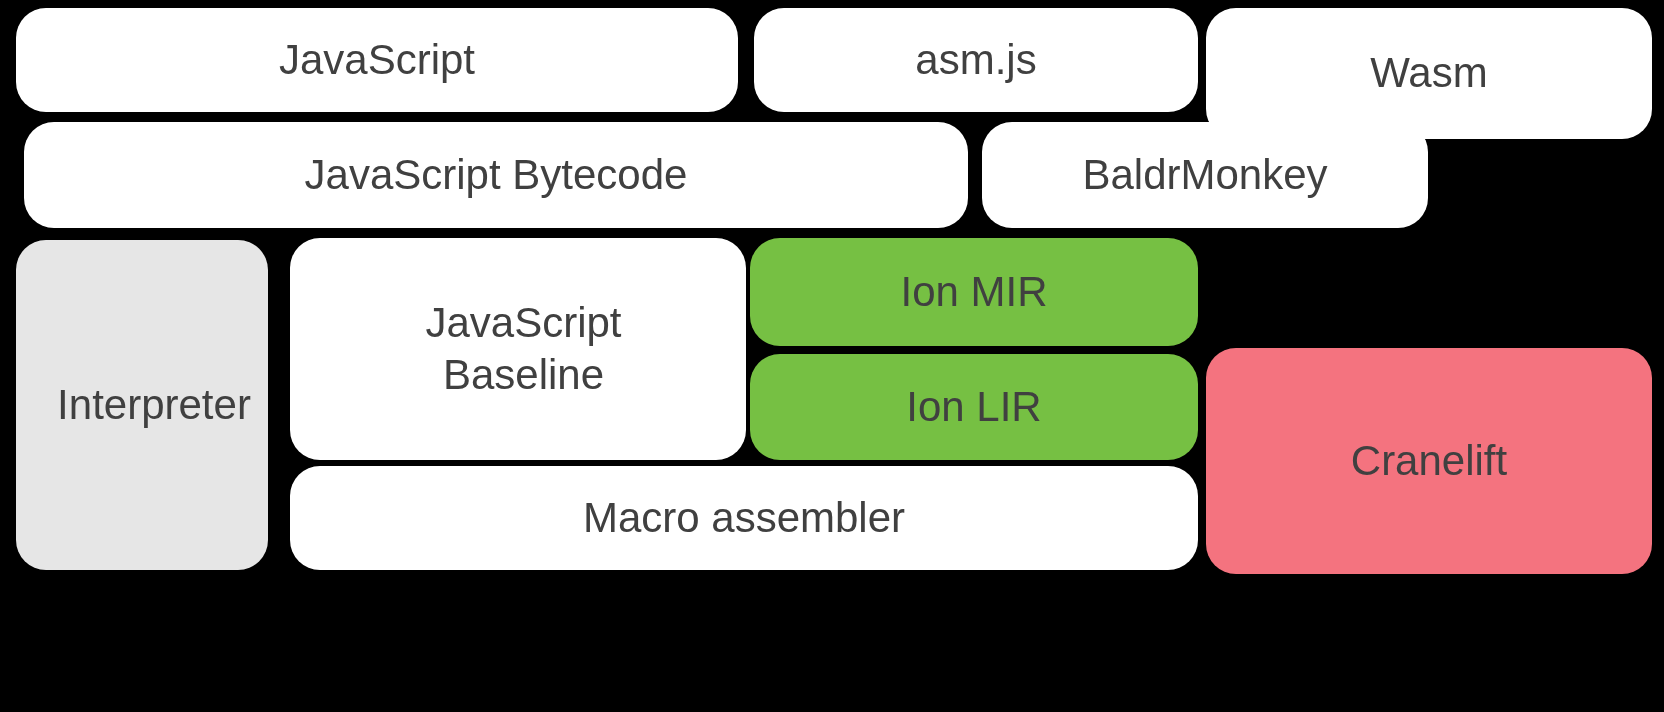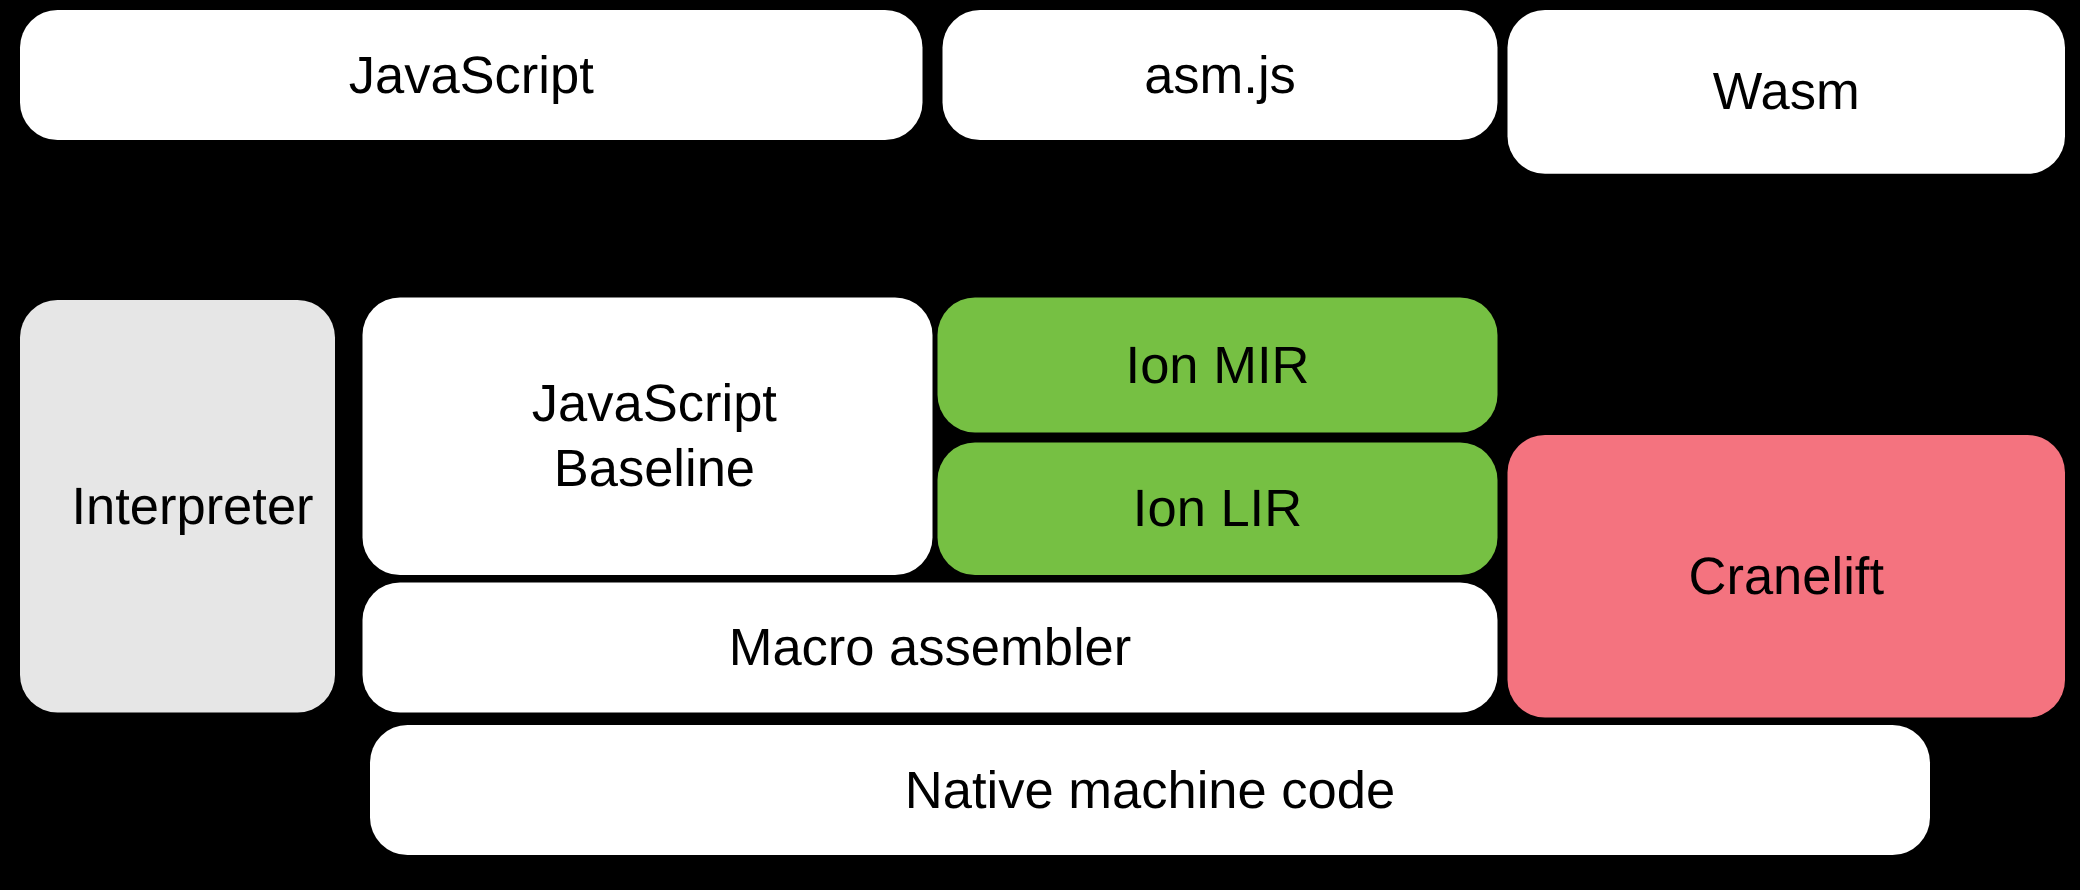--- a/index.html
+++ b/index.html
@@ -18,21 +18,21 @@
     overflow: hidden;
   }
   .block {
     position: absolute;
     background: #fff;
     border-radius: 30px;
     display: flex;
     align-items: center;
     justify-content: center;
     text-align: center;
-    color: #000000;
+    color: #404040;
     font-size: 42px;
     line-height: 1.25;
     box-sizing: border-box;
   }
   
   .b-javascript   { left: 16px;   top: 8px;   width: 722px;  height: 104px; }
   .b-asmjs        { left: 754px;  top: 8px;   width: 444px;  height: 104px; }
   .b-wasm         { left: 1206px; top: 8px;   width: 446px;  height: 131px; }
   
   .b-bytecode     { left: 24px;   top: 122px; width: 944px;  height: 106px; }
@@ -58,21 +58,27 @@
   </div>
 
   <div class="block b-asmjs" style="background: rgb(255, 255, 255);">
     <span class="label">asm.js</span>
   </div>
 
   <div class="block b-wasm" style="background: rgb(255, 255, 255);">
     <span class="label">Wasm</span>
   </div>
 
+  <div class="block b-bytecode" style="background: rgb(255, 255, 255);">
+    <span class="label">JavaScript Bytecode</span>
+  </div>
 
+  <div class="block b-baldrmonkey" style="background: rgb(255, 255, 255);">
+    <span class="label">BaldrMonkey</span>
+  </div>
 
   <div class="block b-interpreter" style="background: rgb(230, 230, 230); padding-left: 24px;">
     <span class="label">Interpreter</span>
   </div>
 
   <div class="block b-baseline" style="background: rgb(255, 255, 255);">
     <span class="label">JavaScript Baseline</span>
   </div>
 
   <div class="block b-ion-mir" style="background: rgb(118, 192, 67);">
@@ -84,17 +90,14 @@
   </div>
 
   <div class="block b-cranelift" style="background: rgb(244, 115, 127);">
     <span class="label">Cranelift</span>
   </div>
 
   <div class="block b-macroasm" style="background: rgb(255, 255, 255);">
     <span class="label">Macro assembler</span>
   </div>
 
-  <div class="block b-native" style="background: rgb(255, 255, 255);">
-    <span class="label">Native machine code</span>
-  </div>
 
 </div>
 
 </body></html>

